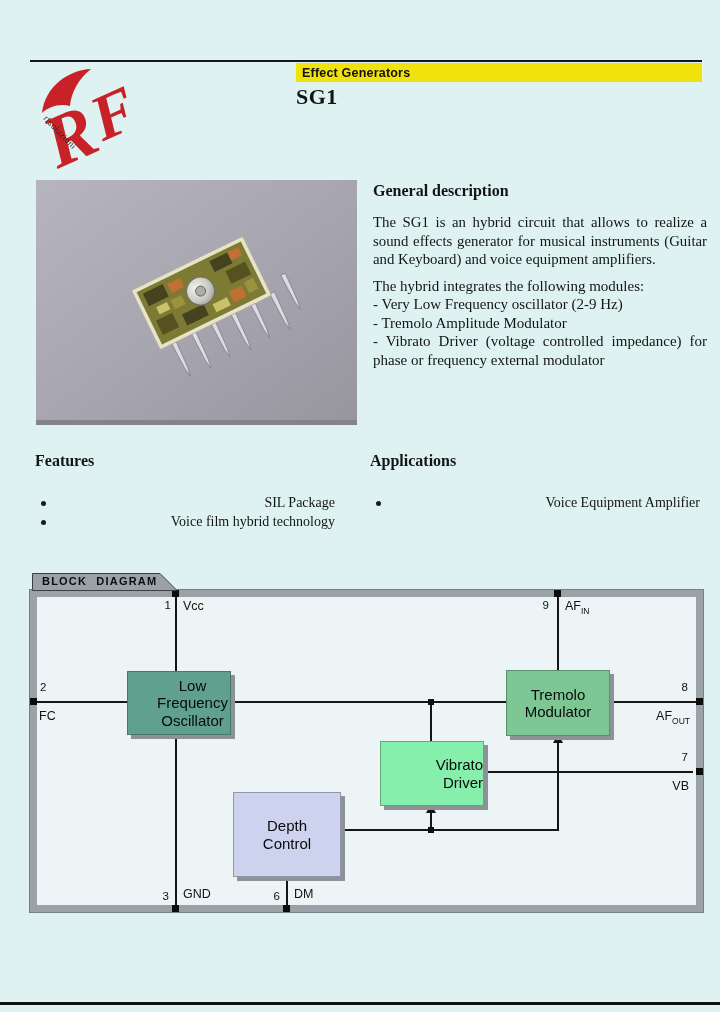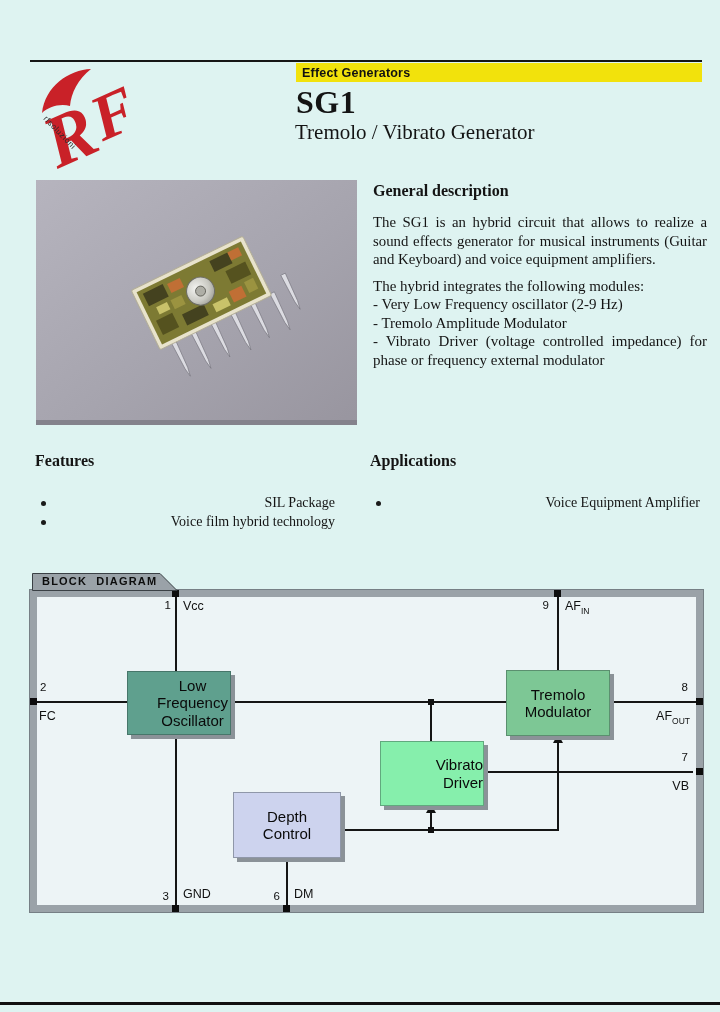--- a/index.html
+++ b/index.html
@@ -18,21 +18,21 @@
   .top-rule { left: 30px; top: 60px; width: 672px; height: 2px; background: #161616; }
   .banner {
     left: 296px; top: 63px; width: 406px; height: 19px;
     display: flex; align-items: center;
   }
   .banner-label {
     font-family: "Liberation Sans", sans-serif;
     font-weight: bold; font-size: 12.5px; color: #111;
     padding-left: 6px; letter-spacing: .2px;
   }
-  .title { left: 296px; top: 84px; font-size: 32px; font-weight: bold; letter-spacing: .5px; }
+  .title { left: 296px; top: 84px; font-size: 22px; font-weight: bold; letter-spacing: .5px; }
   .subtitle { left: 295px; top: 120px; font-size: 21px; }
 
   .logo { left: 32px; top: 63px; }
 
   
   .photo { left: 36px; top: 180px; }
 
   
   .gdesc { left: 373px; top: 182px; width: 334px; }
   .sec-heading { font-size: 16px; font-weight: bold; }
@@ -83,21 +83,21 @@
     display: flex; flex-direction: column; align-items: center; justify-content: center;
     font-family: "Liberation Sans", sans-serif;
     font-size: 15px; line-height: 17.5px; color: #0a0a0a;
     box-shadow: 4px 4px 0 #8b9298;
     border: 1px solid rgba(30,40,40,.35);
     text-align: center;
   }
   .box-lfo     { left:  90px; top:  74px; width: 104px; height: 64px; padding-left: 27px; }
   .box-trem    { left: 469px; top:  73px; width: 104px; height: 66px; }
   .box-vib     { left: 343px; top: 144px; width: 104px; height: 65px; }
-  .box-depth   { left: 196px; top: 195px; width: 108px; height: 66px; }
+  .box-depth   { left: 196px; top: 195px; width: 108px; height: 85px; }
 
   .pin-label, .pin-num {
     position: absolute; z-index: 2;
     font-family: "Liberation Sans", sans-serif; color: #101010;
   }
   .pin-label { font-size: 12.5px; }
   .pin-num { font-size: 11.5px; }
   .pin-num.ralign { width: 24px; text-align: right; }
   .pin-label sub { font-size: 8.5px; }
 
@@ -106,21 +106,20 @@
 </head>
 <body>
 
 <div class="page">
 
   <div class="abs top-rule"></div>
   <div class="abs banner" style="background-color: rgb(242, 226, 12);">
     <span class="banner-label">Effect Generators</span>
   </div>
   <div class="abs title">SG1</div>
-  <div class="abs subtitle">Tremolo / Vibrato Generator</div>
 
   <svg class="abs logo" width="108" height="114" viewBox="0 0 108 114">
     <path d="M10,50 C13,23 37,7 59,6 C46,16 39,30 38,43 C28,40 16,44 10,50 Z" fill="#c92128"></path>
     <text x="12" y="97" font-family="Liberation Serif, serif" font-weight="bold" font-style="italic" font-size="74" transform="rotate(-24 40 70)" fill="#c92128">R</text>
     <text x="57" y="76" font-family="Liberation Serif, serif" font-weight="bold" font-style="italic" font-size="64" transform="rotate(-24 70 45)" fill="#c92128">F</text>
     <text font-family="Liberation Sans, sans-serif" font-size="8" fill="#2a2a2a" letter-spacing="0.6" transform="translate(11,56) rotate(46)">rfsoluzioni</text>
   </svg>
 
   <svg class="abs photo" width="321" height="245" viewBox="0 0 321 245">
     <defs>

